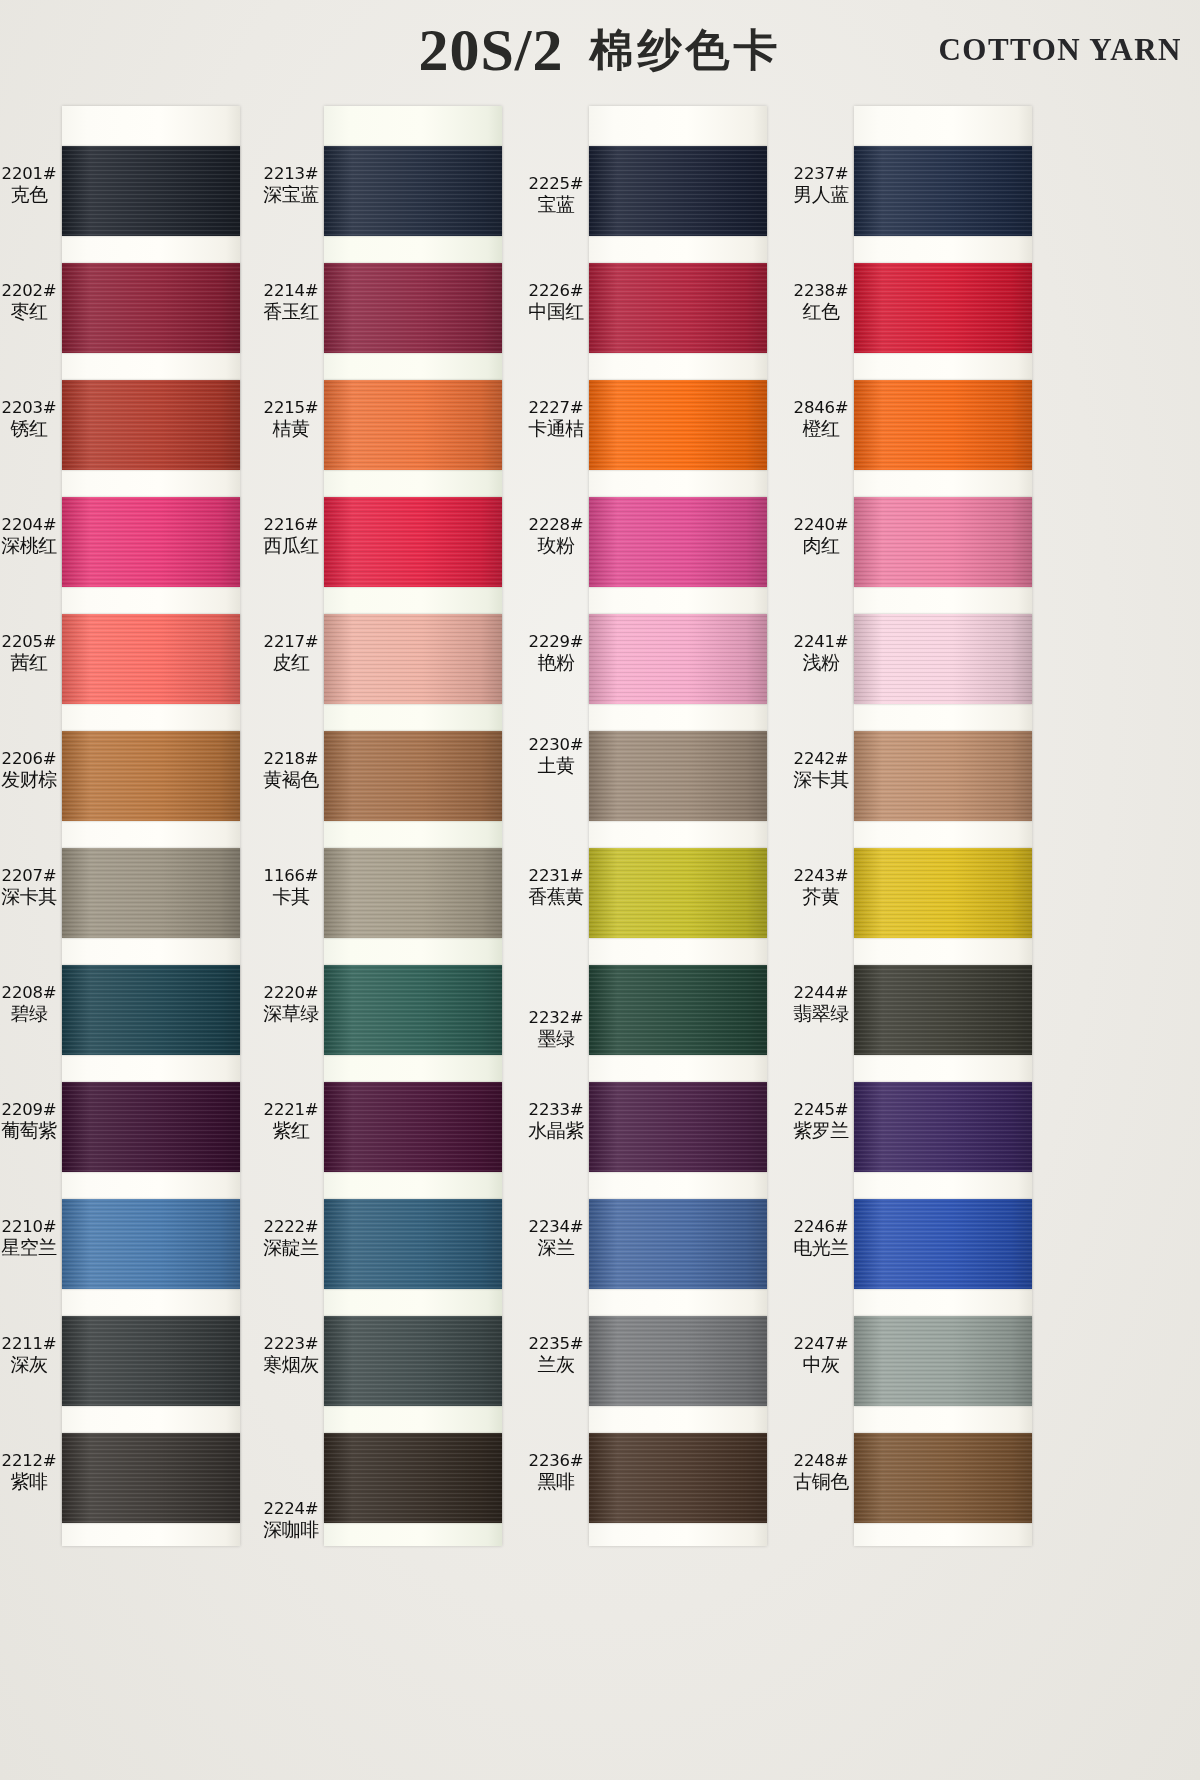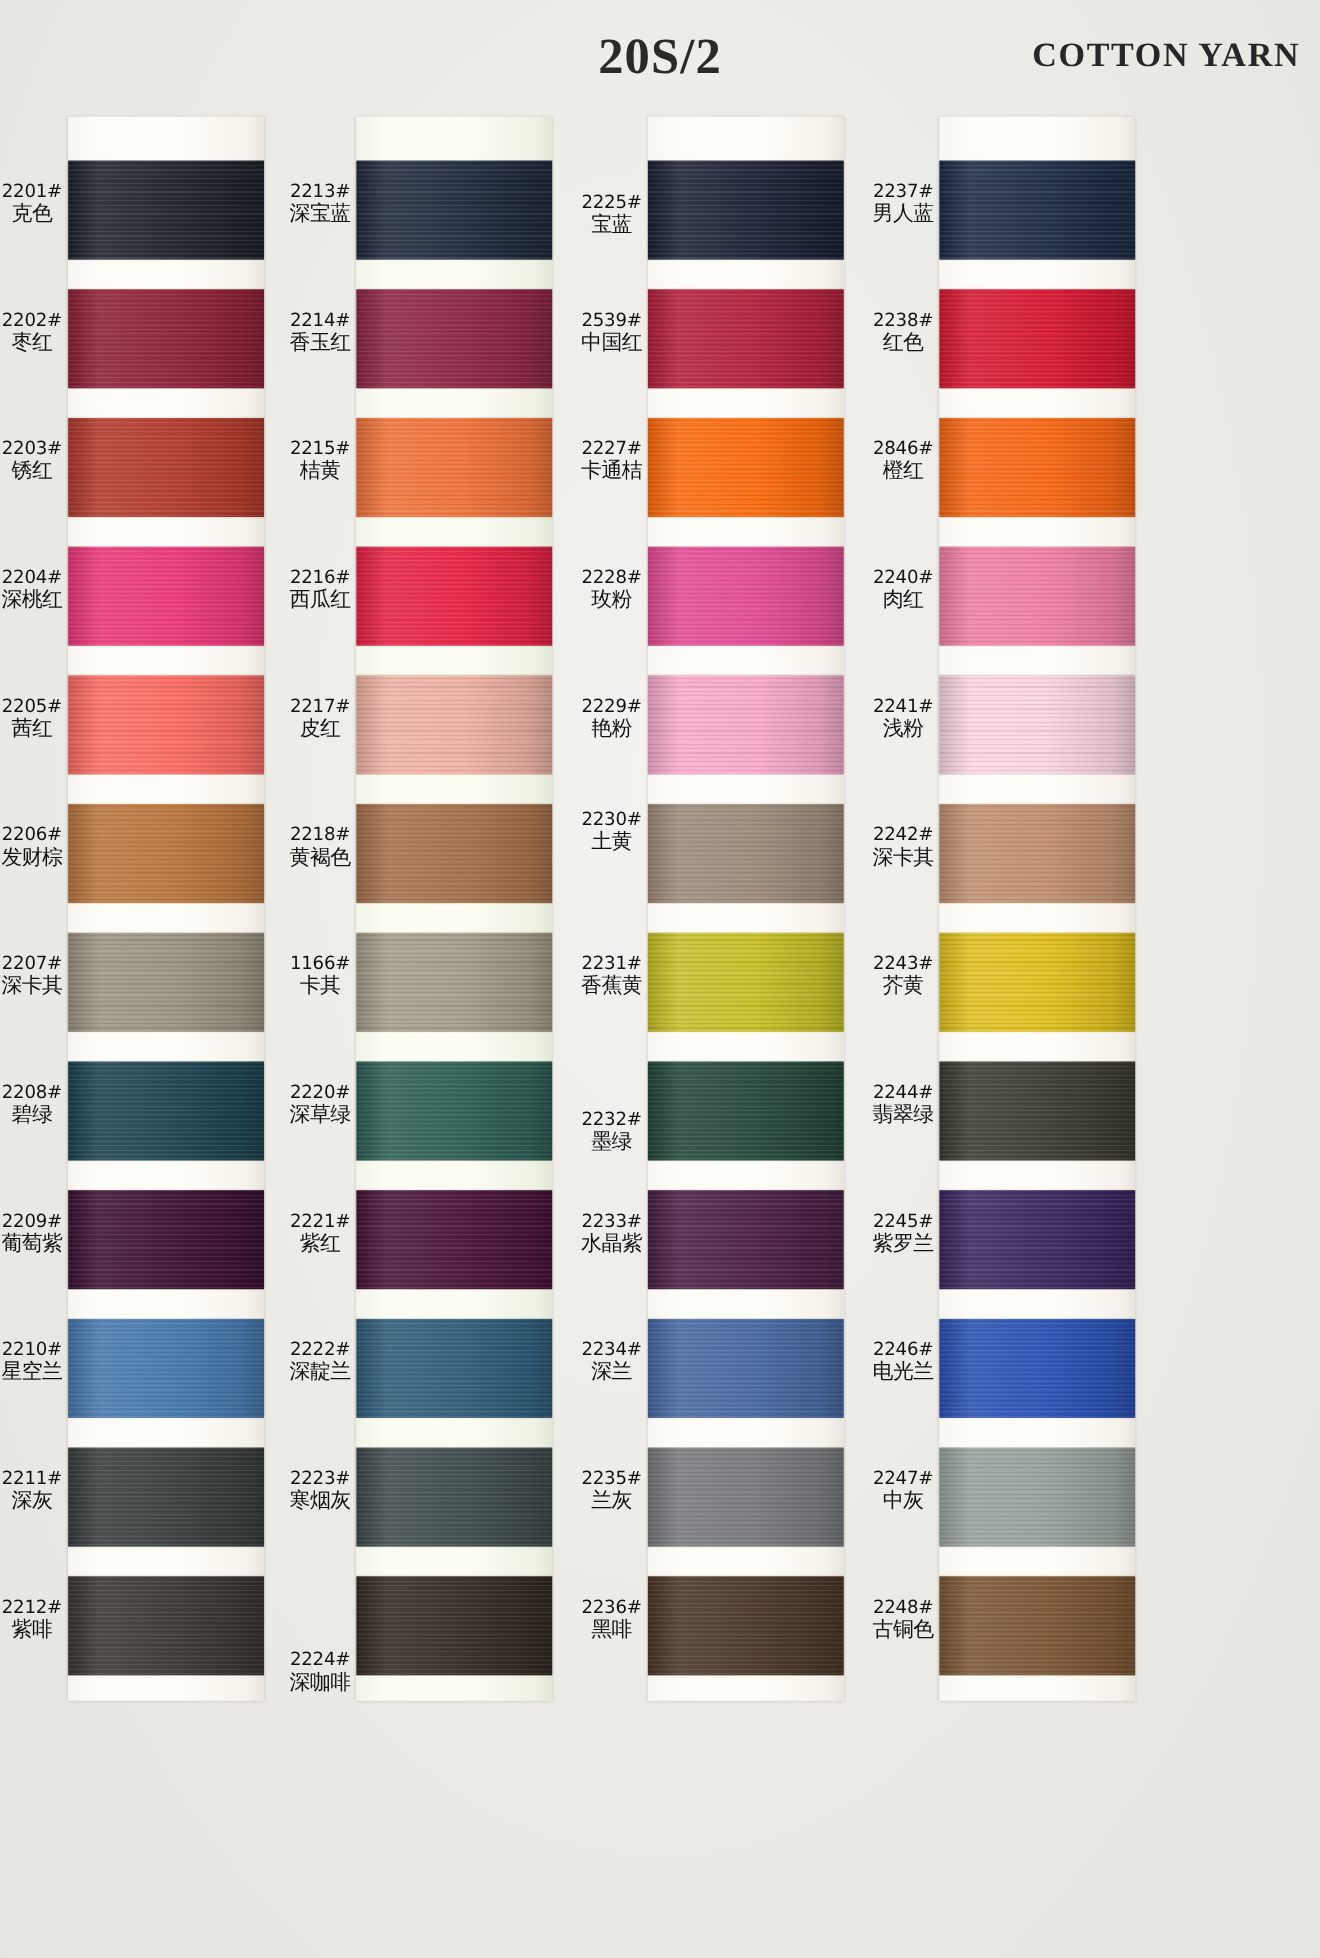--- a/index.html
+++ b/index.html
@@ -15,21 +15,21 @@
     position:absolute;inset:0;
     background:
       radial-gradient(ellipse at 50% 40%, #f3f2ee 0%, #eceae5 60%, #e6e4de 100%);
   }
   .header{
     position:absolute;top:0;left:0;width:1200px;height:100px;
     display:flex;align-items:center;justify-content:center;
   }
   .title-main{
     font-family:"Liberation Serif","DejaVu Serif",serif;
-    font-size:46px;font-weight:700;color:#2a2a28;
+    font-size:60px;font-weight:700;color:#2a2a28;
     letter-spacing:1px;white-space:nowrap;
   }
   .title-cn{
     font-family:"DejaVu Sans","Liberation Sans",sans-serif;
     font-size:44px;font-weight:700;color:#2a2a28;
     margin-left:26px;letter-spacing:4px;
   }
   .title-en{
     position:absolute;right:18px;top:32px;
     font-family:"Liberation Serif","DejaVu Serif",serif;
@@ -93,20 +93,21 @@
   .col3 .label{left:-4px;}
   .col4 .label{left:-4px;}
 </style>
 </head>
 <body>
 
 <div class="paper"></div>
 
 <div class="header">
   <span class="title-main">20S/2</span>
+  <span class="title-cn">棉纱色卡</span>
 </div>
 <div class="title-en">COTTON  YARN</div>
 
 <div class="board">
   <div class="column col1">
     <div class="strip"></div>
   <div class="swatch" style="top: 48px; background: rgb(30, 35, 44);"></div>
       <div class="label" style="top: 66px;">
         <div class="code">2201#</div>
         <div class="name">克色</div>
@@ -232,21 +233,21 @@
     </div>
   <div class="column col3">
     <div class="strip"></div>
   <div class="swatch" style="top: 48px; background: rgb(27, 34, 54);"></div>
       <div class="label" style="top: 66px; margin-top: 10px;">
         <div class="code">2225#</div>
         <div class="name">宝蓝</div>
       </div>
       <div class="swatch" style="top: 165px; background: rgb(178, 33, 60);"></div>
       <div class="label" style="top: 183px;">
-        <div class="code">2539#</div>
+        <div class="code">2226#</div>
         <div class="name">中国红</div>
       </div>
       <div class="swatch" style="top: 282px; background: rgb(251, 106, 13);"></div>
       <div class="label" style="top: 300px;">
         <div class="code">2227#</div>
         <div class="name">卡通桔</div>
       </div>
       <div class="swatch" style="top: 399px; background: rgb(226, 76, 147);"></div>
       <div class="label" style="top: 417px;">
         <div class="code">2228#</div>

